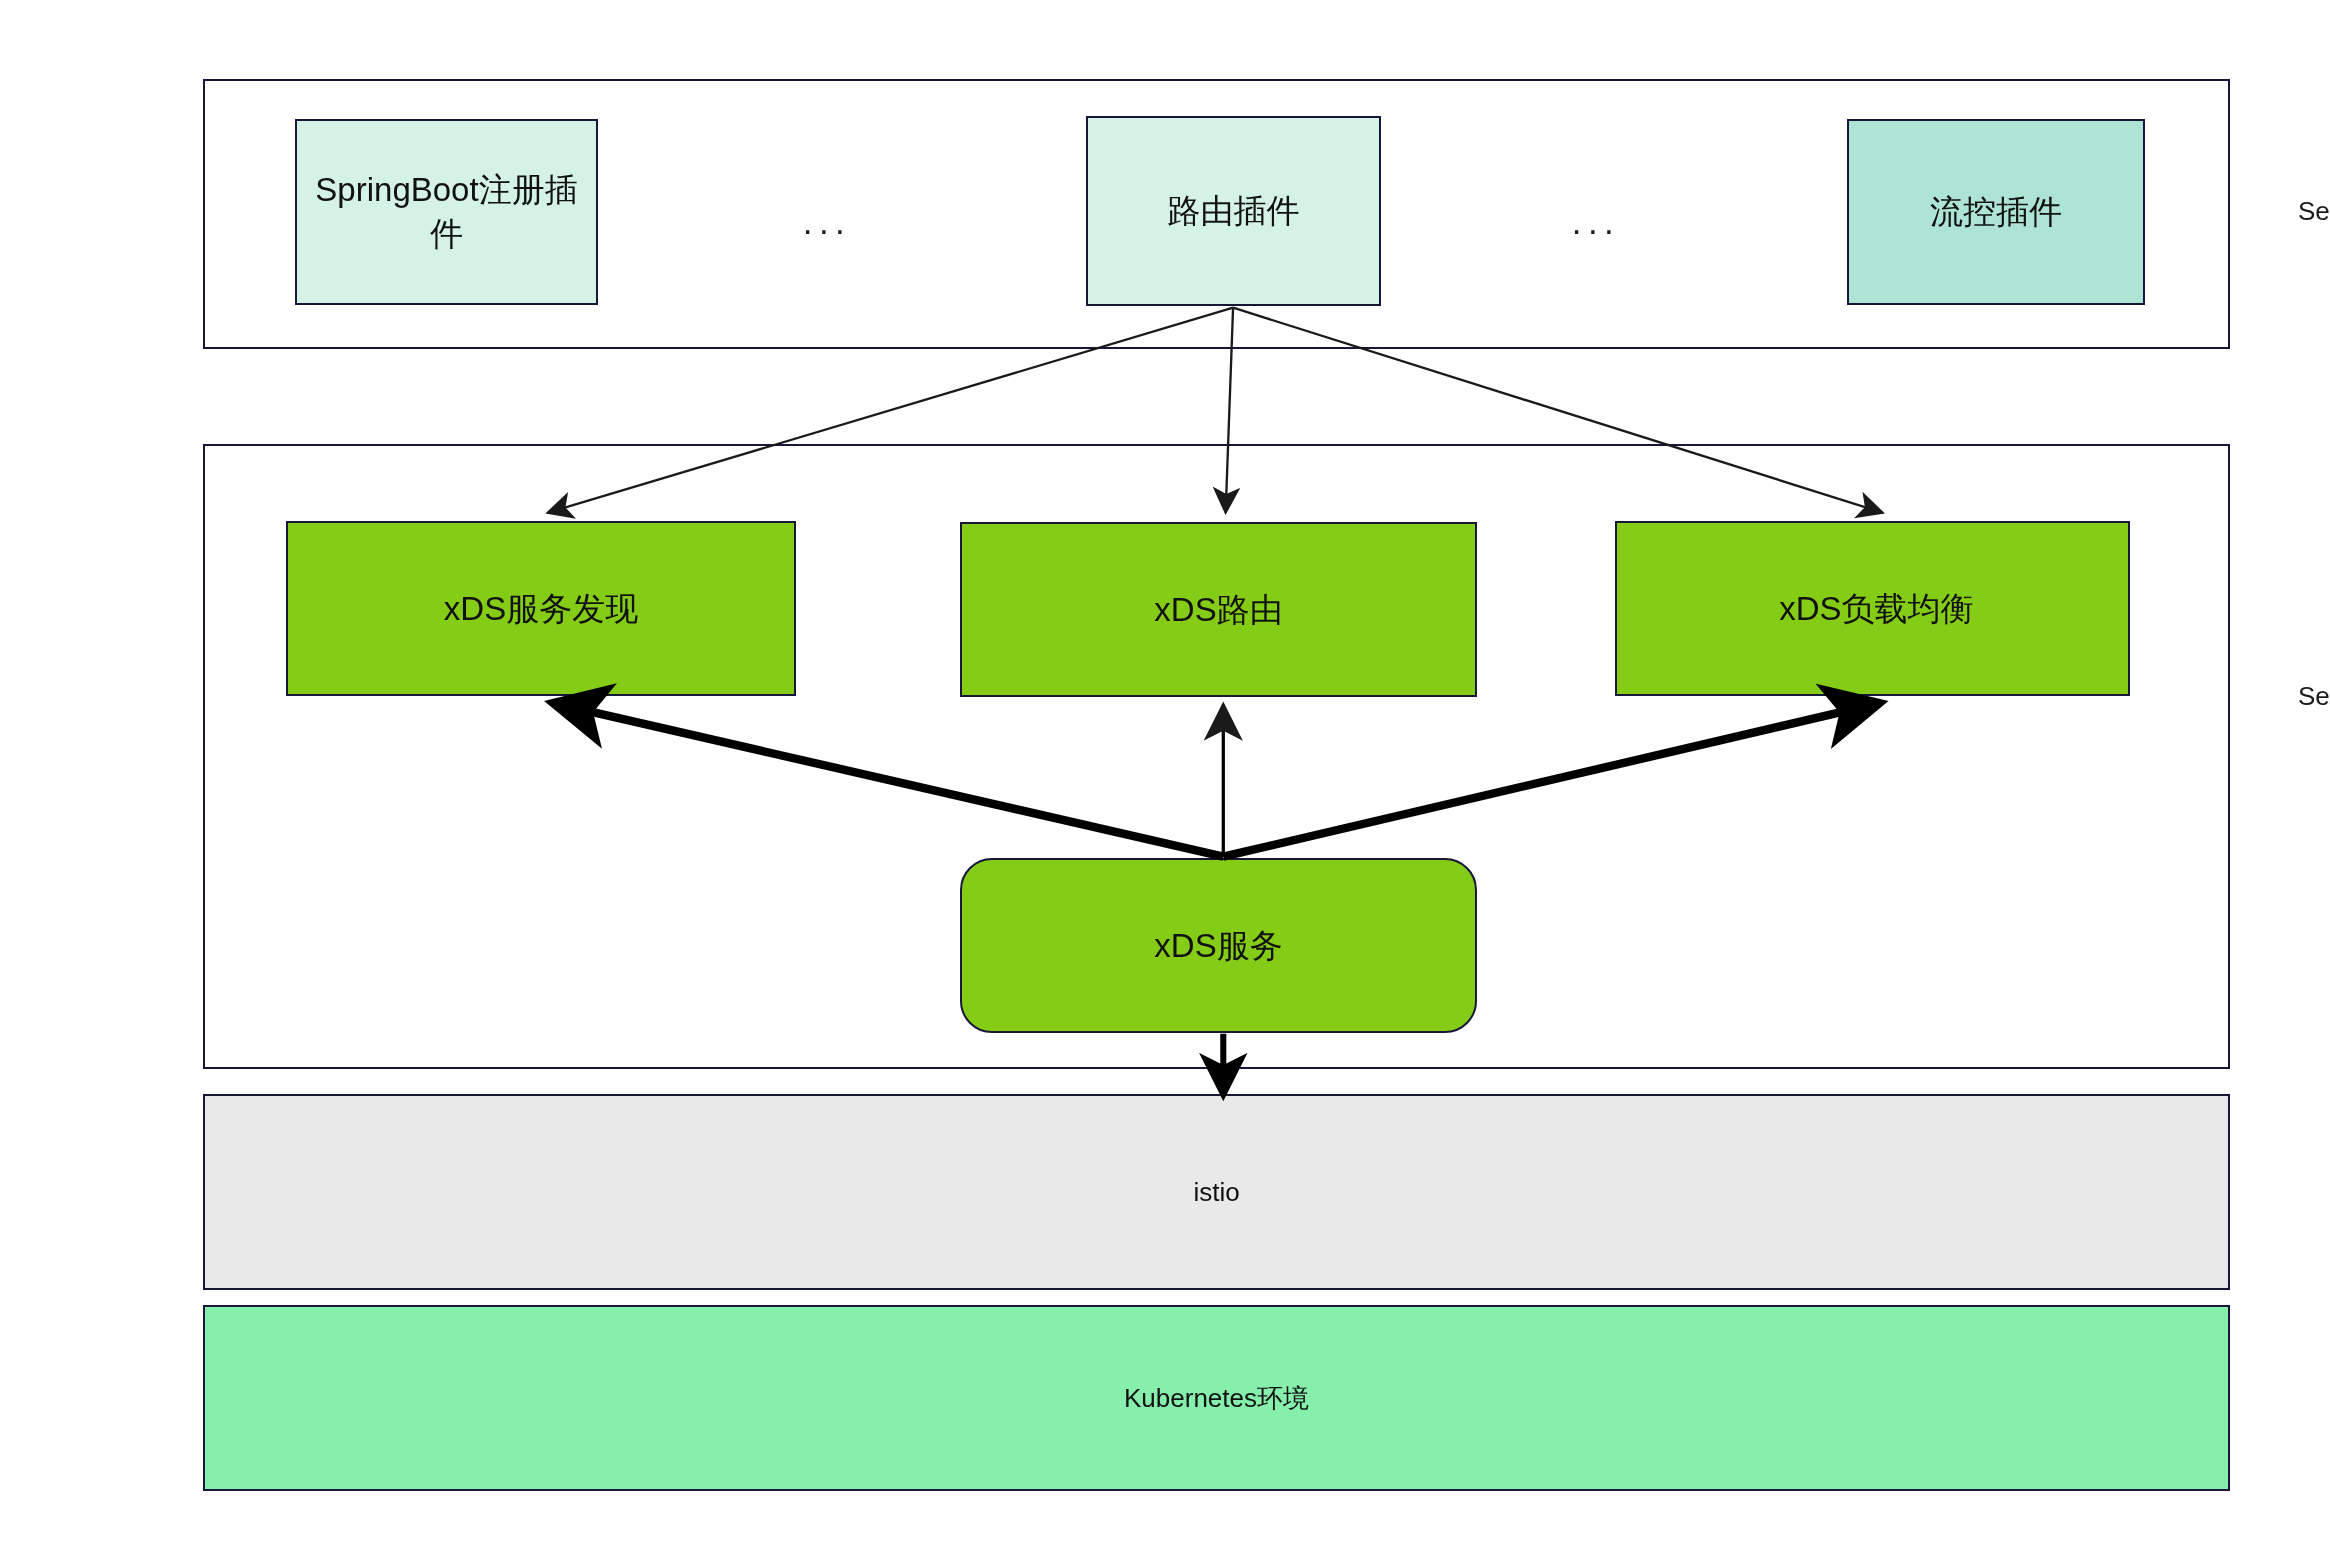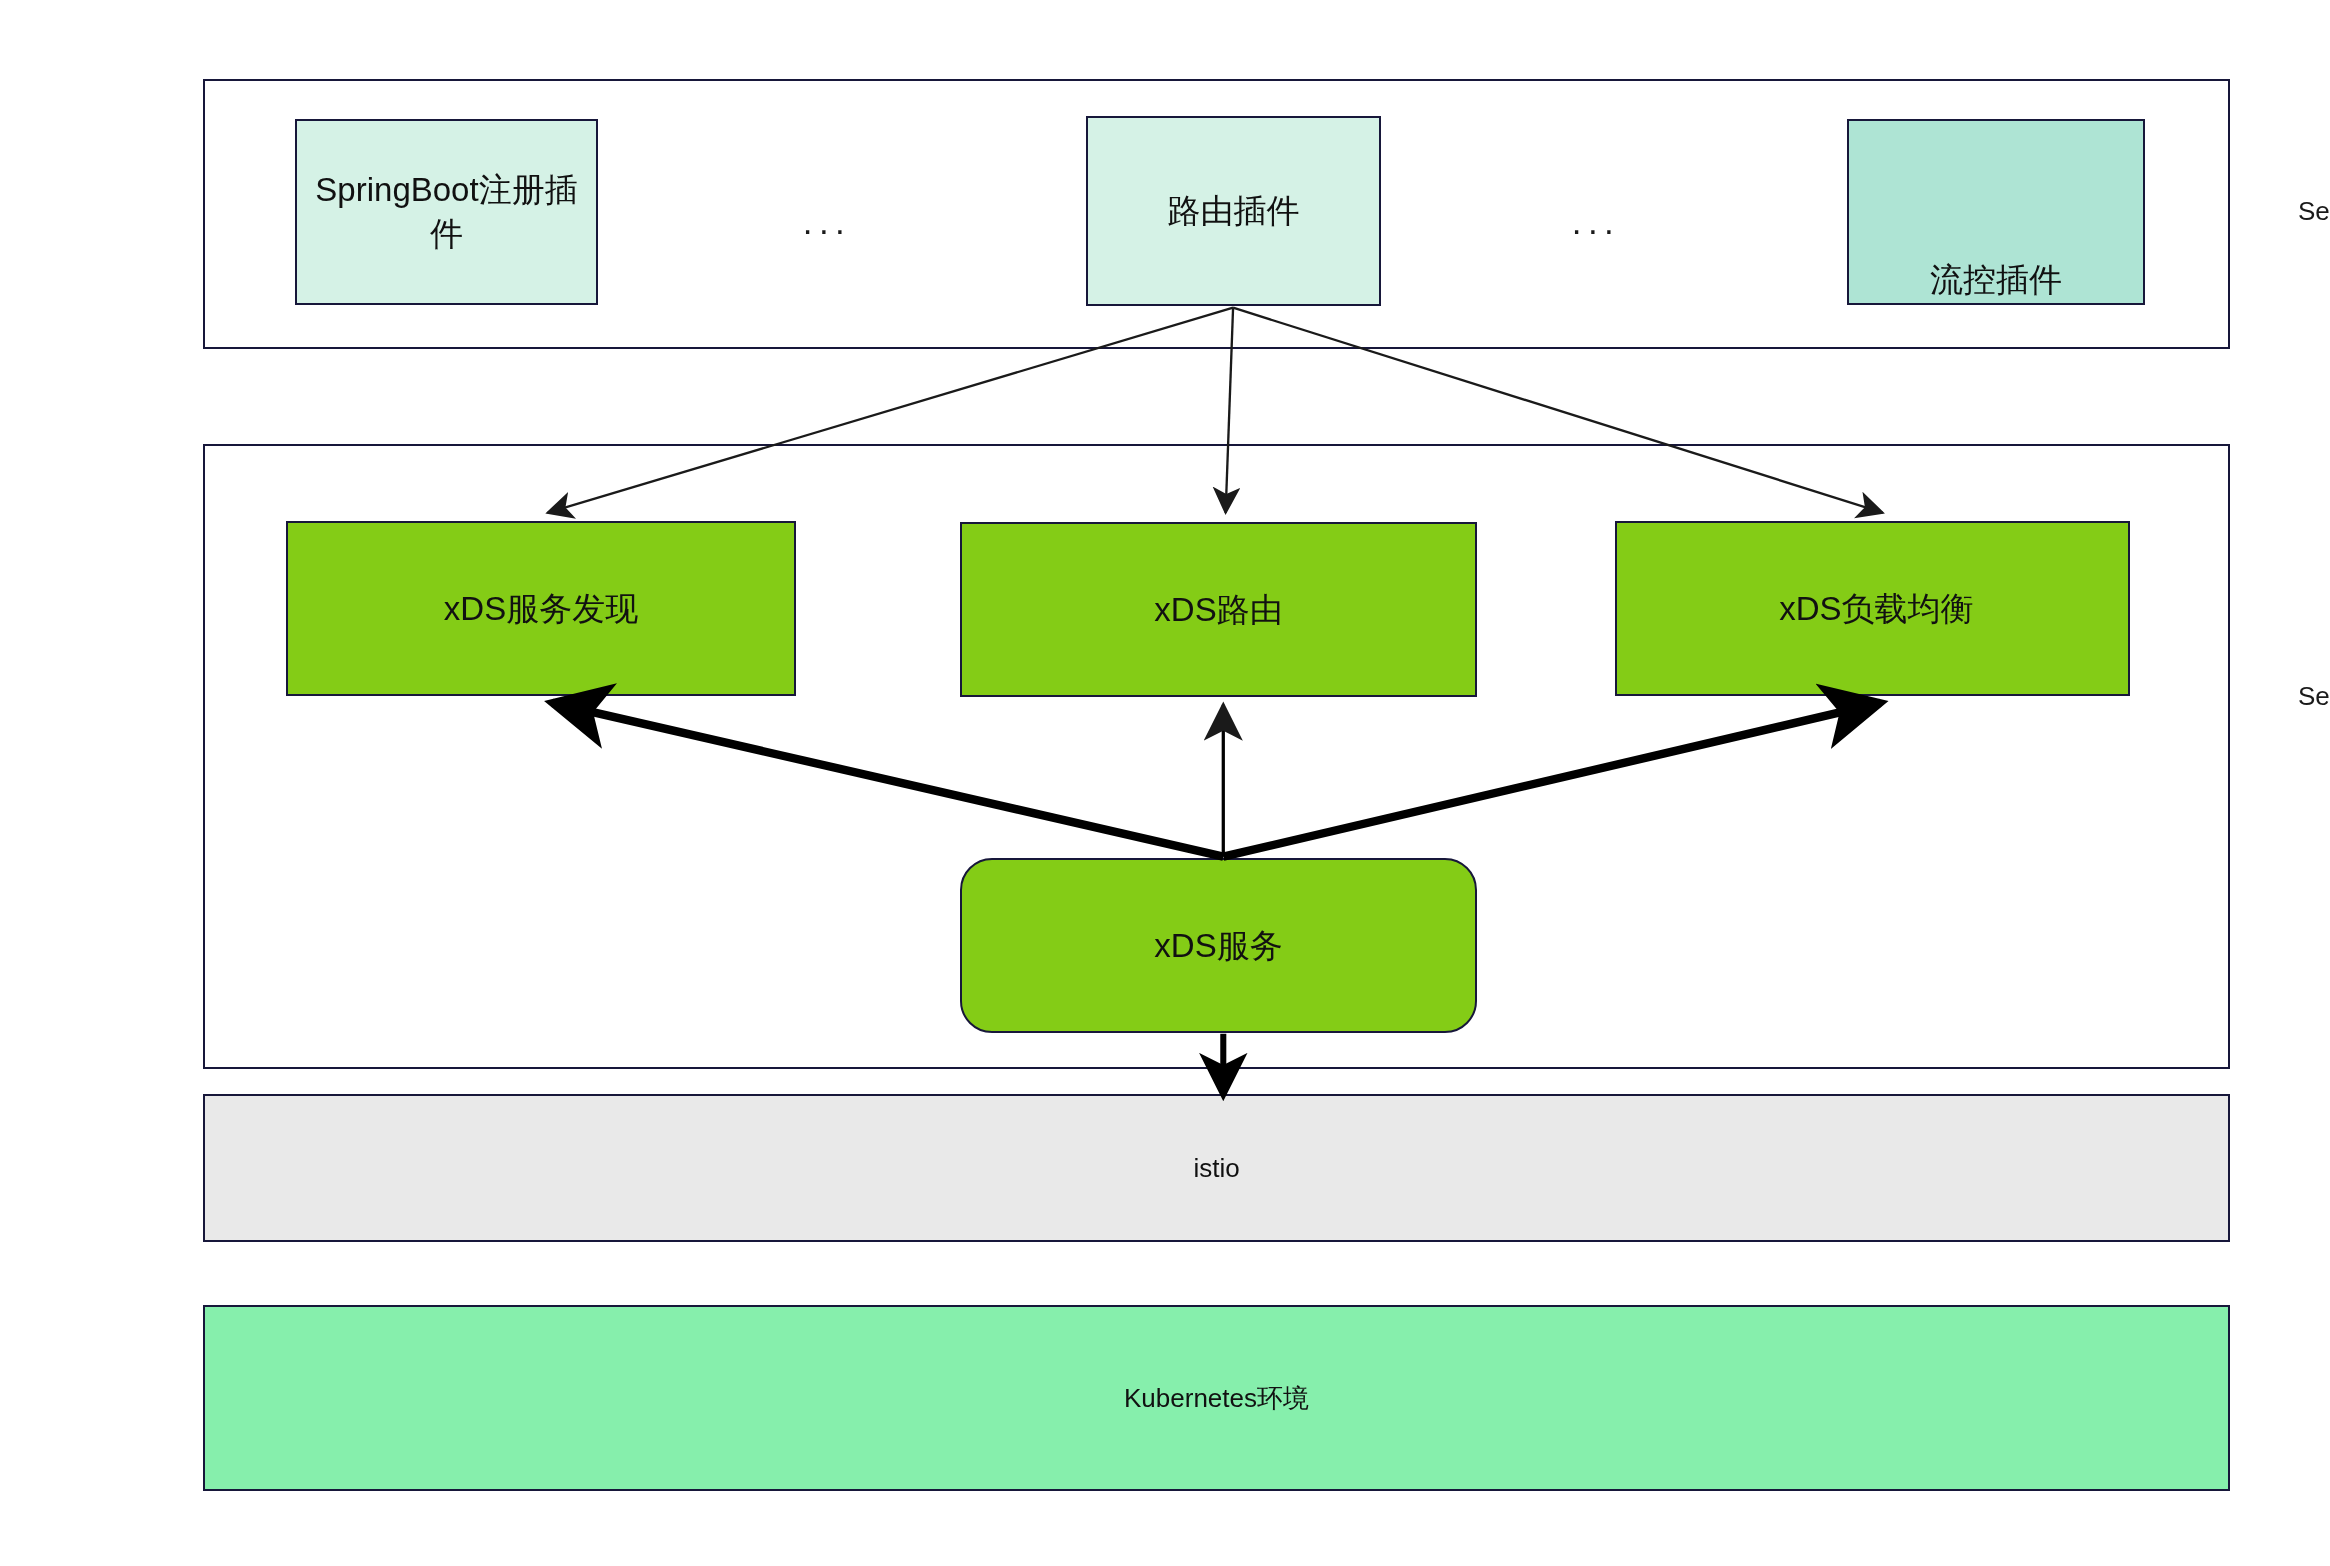--- a/index.html
+++ b/index.html
@@ -31,21 +31,21 @@
     align-items: center;
     justify-content: center;
     text-align: center;
     color: #111111;
     font-size: 33px;
     line-height: 1.32;
     padding: 1.9px 8.4px;
   }
 
   .node-plugin   { background: #d5f2e6; }
-  .node-plugin-b { background: #aee4d4; align-items: flex-end; }
+  .node-plugin-b { background: #aee4d4; }
   .node-xds      { background: #84cc16; }
 
   .band {
     border: 2.8px solid #17173a;
     display: flex;
     align-items: center;
     justify-content: center;
     color: #111111;
     font-size: 26px;
   }
@@ -125,21 +125,21 @@
   </div>
 
   <div class="abs node node-xds" style="left:960px; top:858px; width:517px; height:175px;border-radius:32px;">
     <span>xDS服务</span>
   </div>
 
   <div class="abs side-label" style="left:2298px; top:678px; height:37px;">
     <span>Sermant框架层</span>
   </div>
 
-  <div class="abs band band-istio" style="left:203px; top:1094px; width:2027px; height:148px;">
+  <div class="abs band band-istio" style="left:203px; top:1094px; width:2027px; height:196px;">
     <span>istio</span>
   </div>
 
   <div class="abs band band-k8s" style="left:203px; top:1305px; width:2027px; height:186px;">
     <span>Kubernetes环境</span>
   </div>
 
   <svg class="arrow-layer" viewBox="0 0 5929 3362">
     <defs>
       <marker id="thin-head" markerWidth="14" markerHeight="14" refX="11" refY="6" orient="auto" markerUnits="strokeWidth">

